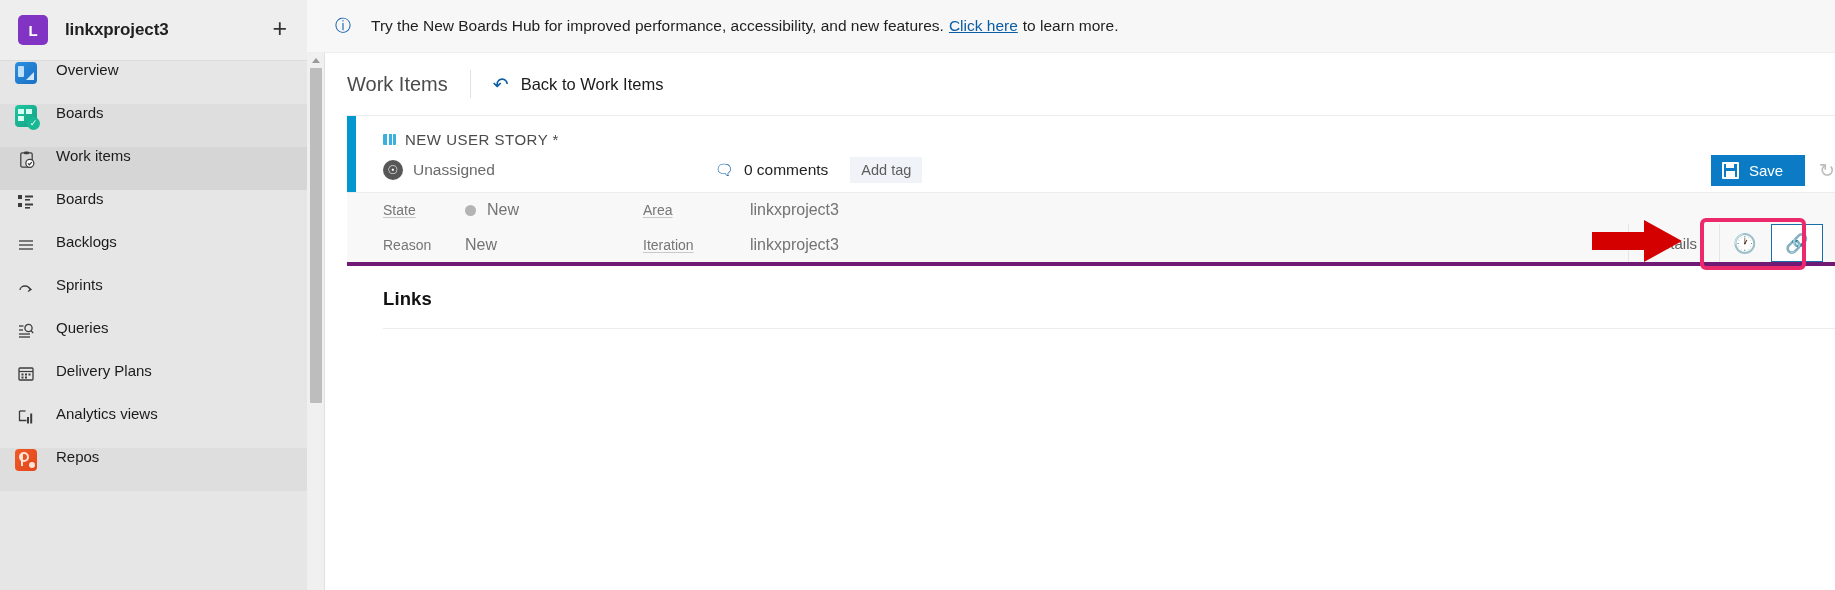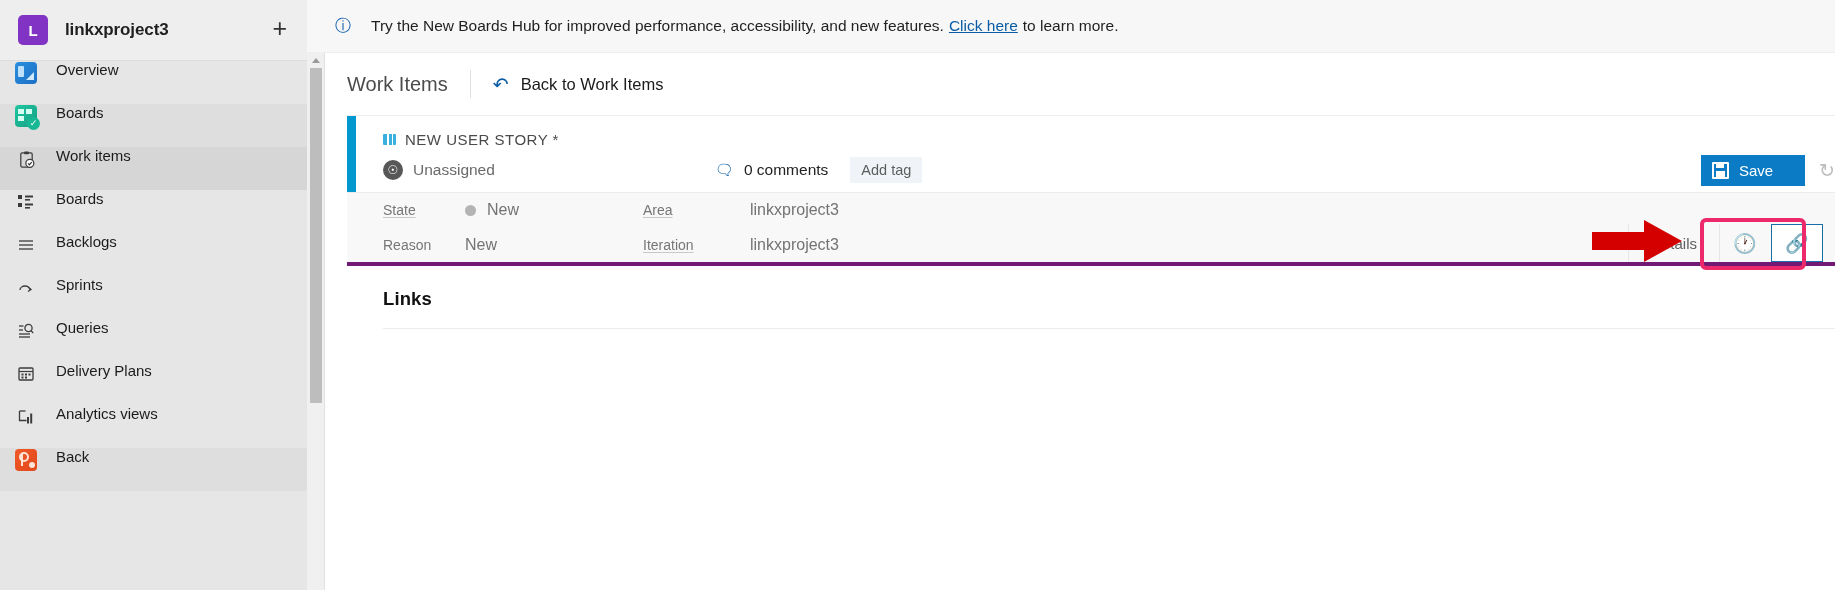--- a/index.html
+++ b/index.html
@@ -163,21 +163,21 @@
     margin-left:22px; background:#f0f4f8; color:#5d5d5d; font-size:14.5px;
     padding:5px 11px; cursor:pointer;
   }
 
   .save-area {
     position:absolute; right:0; top:0; height:44px;
     display:flex; align-items:center;
   }
   .save-btn {
     display:flex; align-items:center; background:#0a7bc4; color:#fff;
-    height:31px; padding:0 32px 0 11px; font-size:15px; cursor:pointer;
+    height:31px; padding:0 22px 0 11px; font-size:15px; cursor:pointer;
     border:none;
   }
   .save-ico {
     width:17px;height:17px;margin-right:10px;position:relative;
     border:2px solid #fff; border-radius:1px;
   }
   .save-ico:before{content:"";position:absolute;left:2.5px;top:-0.5px;width:8px;height:5px;background:#fff;}
   .save-ico:after{content:"";position:absolute;left:2px;bottom:-0.5px;width:9px;height:6px;background:#fff;}
   .refresh-ico { margin-left:14px; color:#bdbdbd; font-size:19px; cursor:pointer; }
 
@@ -347,21 +347,21 @@
             <rect x="13.2" y="5.5" width="2" height="10" fill="#3c3c3c"></rect>
           </svg>
         </span>
         <span class="nav-label">Analytics views</span>
       </div>
 
       <div class="nav-item hoverish">
         <span class="nav-ico">
             <span class="sq sq-repos"></span>
           </span>
-        <span class="nav-label">Back</span>
+        <span class="nav-label">Repos</span>
       </div>
 
     </div>
   </div>
 
   <div class="main">
 
     <div class="banner">
       <span class="banner-ico">ⓘ</span>
       <span>Try the New Boards Hub for improved performance, accessibility, and new features.</span>

